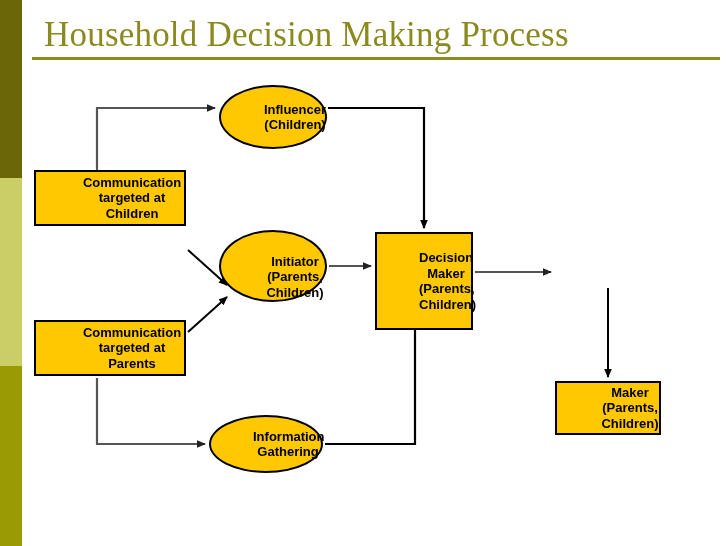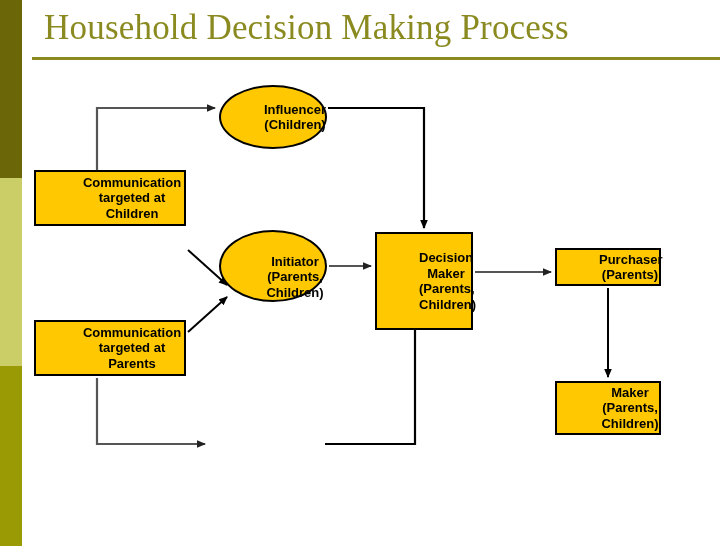--- a/index.html
+++ b/index.html
@@ -26,21 +26,21 @@
   }
   .sidebar-seg { position: absolute; left: 0; width: 22px; }
   .seg-top    { top: 0px;   height: 178px; background: #6b6608; }
   .seg-mid    { top: 178px; height: 188px; background: #cbcd67; }
   .seg-bot    { top: 366px; height: 180px; background: #9a9a04; }
 
   
   .slide-title {
     position: absolute;
     left: 44px;
-    top: 2px;
+    top: 9px;
     width: 670px;
     height: 52px;
     line-height: 52px;
     font-family: "Liberation Serif", serif;
     font-size: 35px;
     font-weight: 400;
     color: #8a8a20;
     letter-spacing: 0.2px;
     white-space: nowrap;
   }
@@ -173,31 +173,31 @@
 Children)</span>
   </div>
 
   <div class="node" id="node-decision">
     <span class="txt">Decision
 Maker
 (Parents,
 Children)</span>
   </div>
 
-  <div class="node" id="node-purchaser">
-    <span class="txt">Purchaser
-(Parents)</span>
-  </div>
 
   <div class="node" id="node-comm-parents">
     <span class="txt">Communication
 targeted at
 Parents</span>
   </div>
 
   <div class="node" id="node-user">
     <span class="txt">Maker
 (Parents,
 Children)</span>
   </div>
 
+  <div class="node ellipse" id="node-infogather">
+    <span class="txt">Information
+Gathering</span>
+  </div>
 
 </div>
 
 </body></html>

